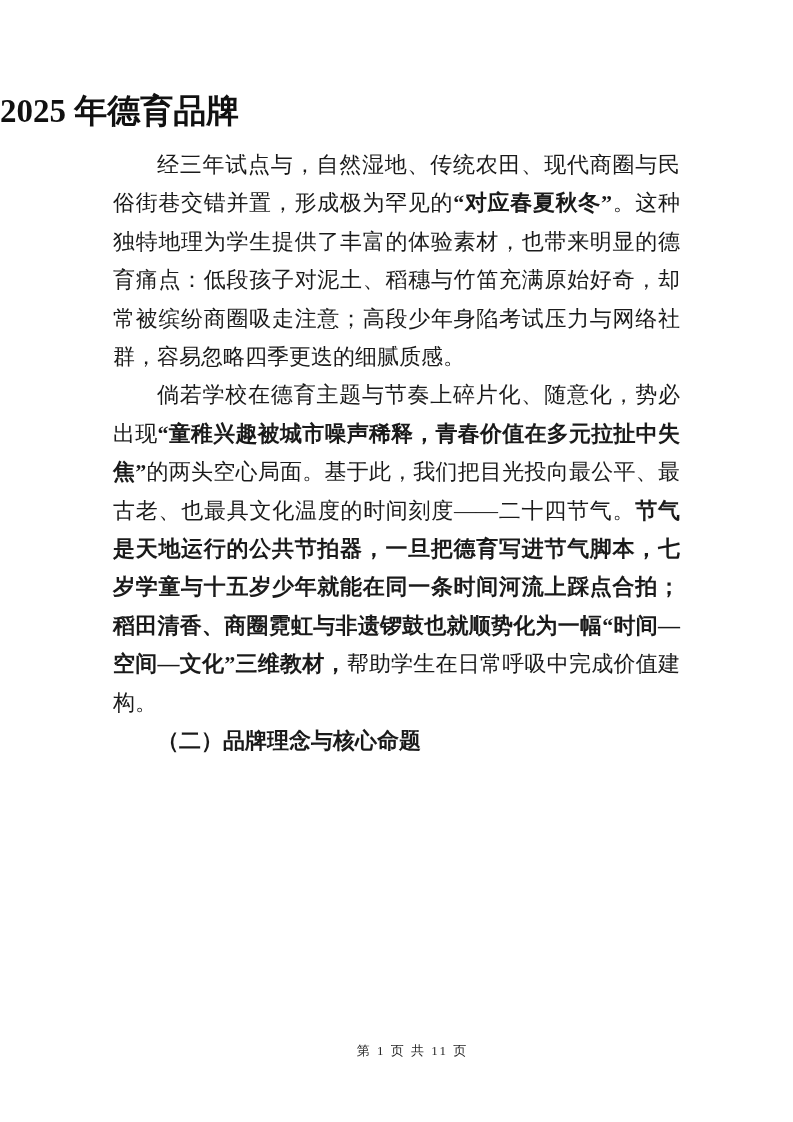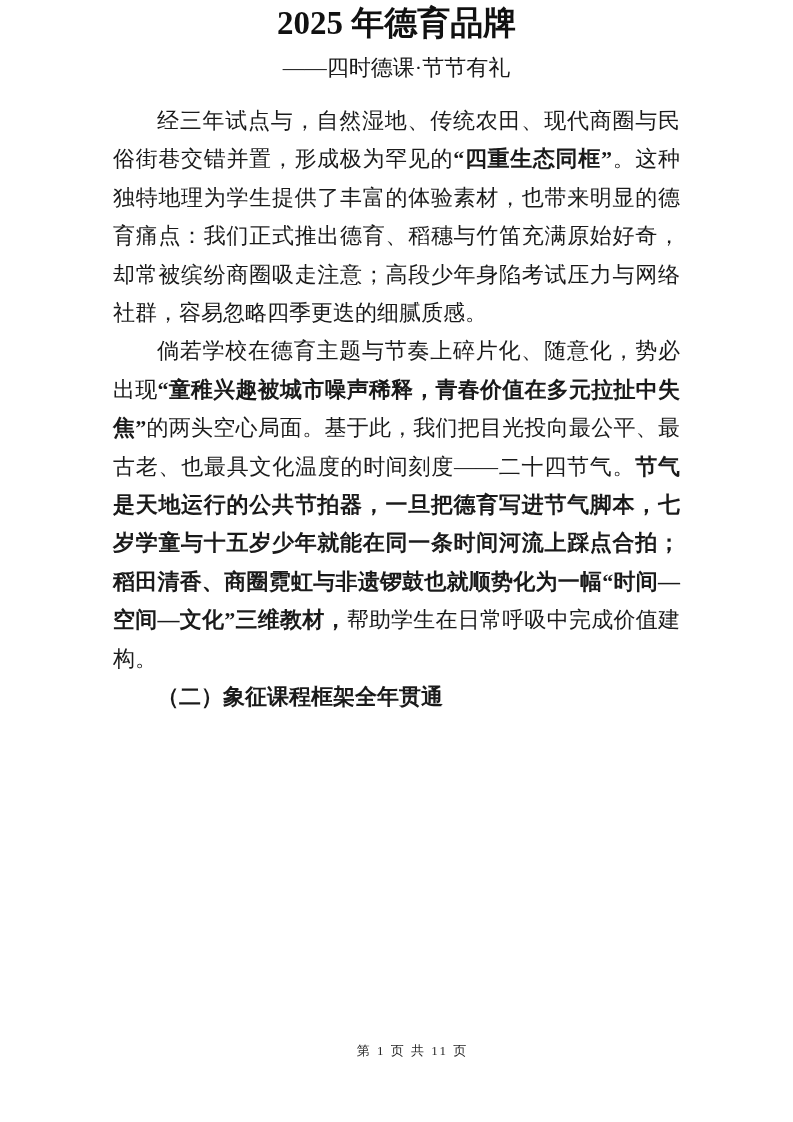--- a/index.html
+++ b/index.html
@@ -11,21 +11,21 @@
     position: relative;
     width: 793px;
     height: 1122px;
     background: #ffffff;
     color: #1a1a1a;
     font-family: "Liberation Serif", "DejaVu Serif", serif;
     overflow: hidden;
     margin: 0 auto;
   }
   .title-block {
-    text-align: center;
+    padding-top: 88px;
   }
   .doc-title {
     font-size: 33px;
     font-weight: 700;
     line-height: 46px;
     color: #111111;
   }
   .doc-subtitle {
     font-size: 22px;
     font-weight: 400;
@@ -62,24 +62,23 @@
     color: #2a2a2a;
   }
 </style>
 </head>
 <body>
 
 <div class="page">
 
   <div class="title-block">
     <div class="doc-title">2025 年德育品牌</div>
-    <div class="doc-subtitle">——四时德课·节节有礼</div>
   </div>
 
   <div class="content">
-      <p><span>经三年试点与，自然湿地、传统农田、现代商圈与民俗街巷交错并置，形成极为罕见的</span><span class="b">“四重生态同框”</span><span>。这种独特地理为学生提供了丰富的体验素材，也带来明显的德育痛点：我们正式推出德育、稻穗与竹笛充满原始好奇，却常被缤纷商圈吸走注意；高段少年身陷考试压力与网络社群，容易忽略四季更迭的细腻质感。</span></p>
+      <p><span>经三年试点与，自然湿地、传统农田、现代商圈与民俗街巷交错并置，形成极为罕见的</span><span class="b">“对应春夏秋冬”</span><span>。这种独特地理为学生提供了丰富的体验素材，也带来明显的德育痛点：低段孩子对泥土、稻穗与竹笛充满原始好奇，却常被缤纷商圈吸走注意；高段少年身陷考试压力与网络社群，容易忽略四季更迭的细腻质感。</span></p>
       <p><span>倘若学校在德育主题与节奏上碎片化、随意化，势必出现</span><span class="b">“童稚兴趣被城市噪声稀释，青春价值在多元拉扯中失焦”</span><span>的两头空心局面。基于此，我们把目光投向最公平、最古老、也最具文化温度的时间刻度——二十四节气。</span><span class="b">节气是天地运行的公共节拍器，一旦把德育写进节气脚本，七岁学童与十五岁少年就能在同一条时间河流上踩点合拍；稻田清香、商圈霓虹与非遗锣鼓也就顺势化为一幅“时间—空间—文化”三维教材，</span><span>帮助学生在日常呼吸中完成价值建构。</span></p>
-      <p class="heading"><span class="b">（二）象征课程框架全年贯通</span></p>
+      <p class="heading"><span class="b">（二）品牌理念与核心命题</span></p>
     </div>
 
   <div class="footer">第 1 页 共 11 页</div>
 
 </div>
 
 </body></html>

